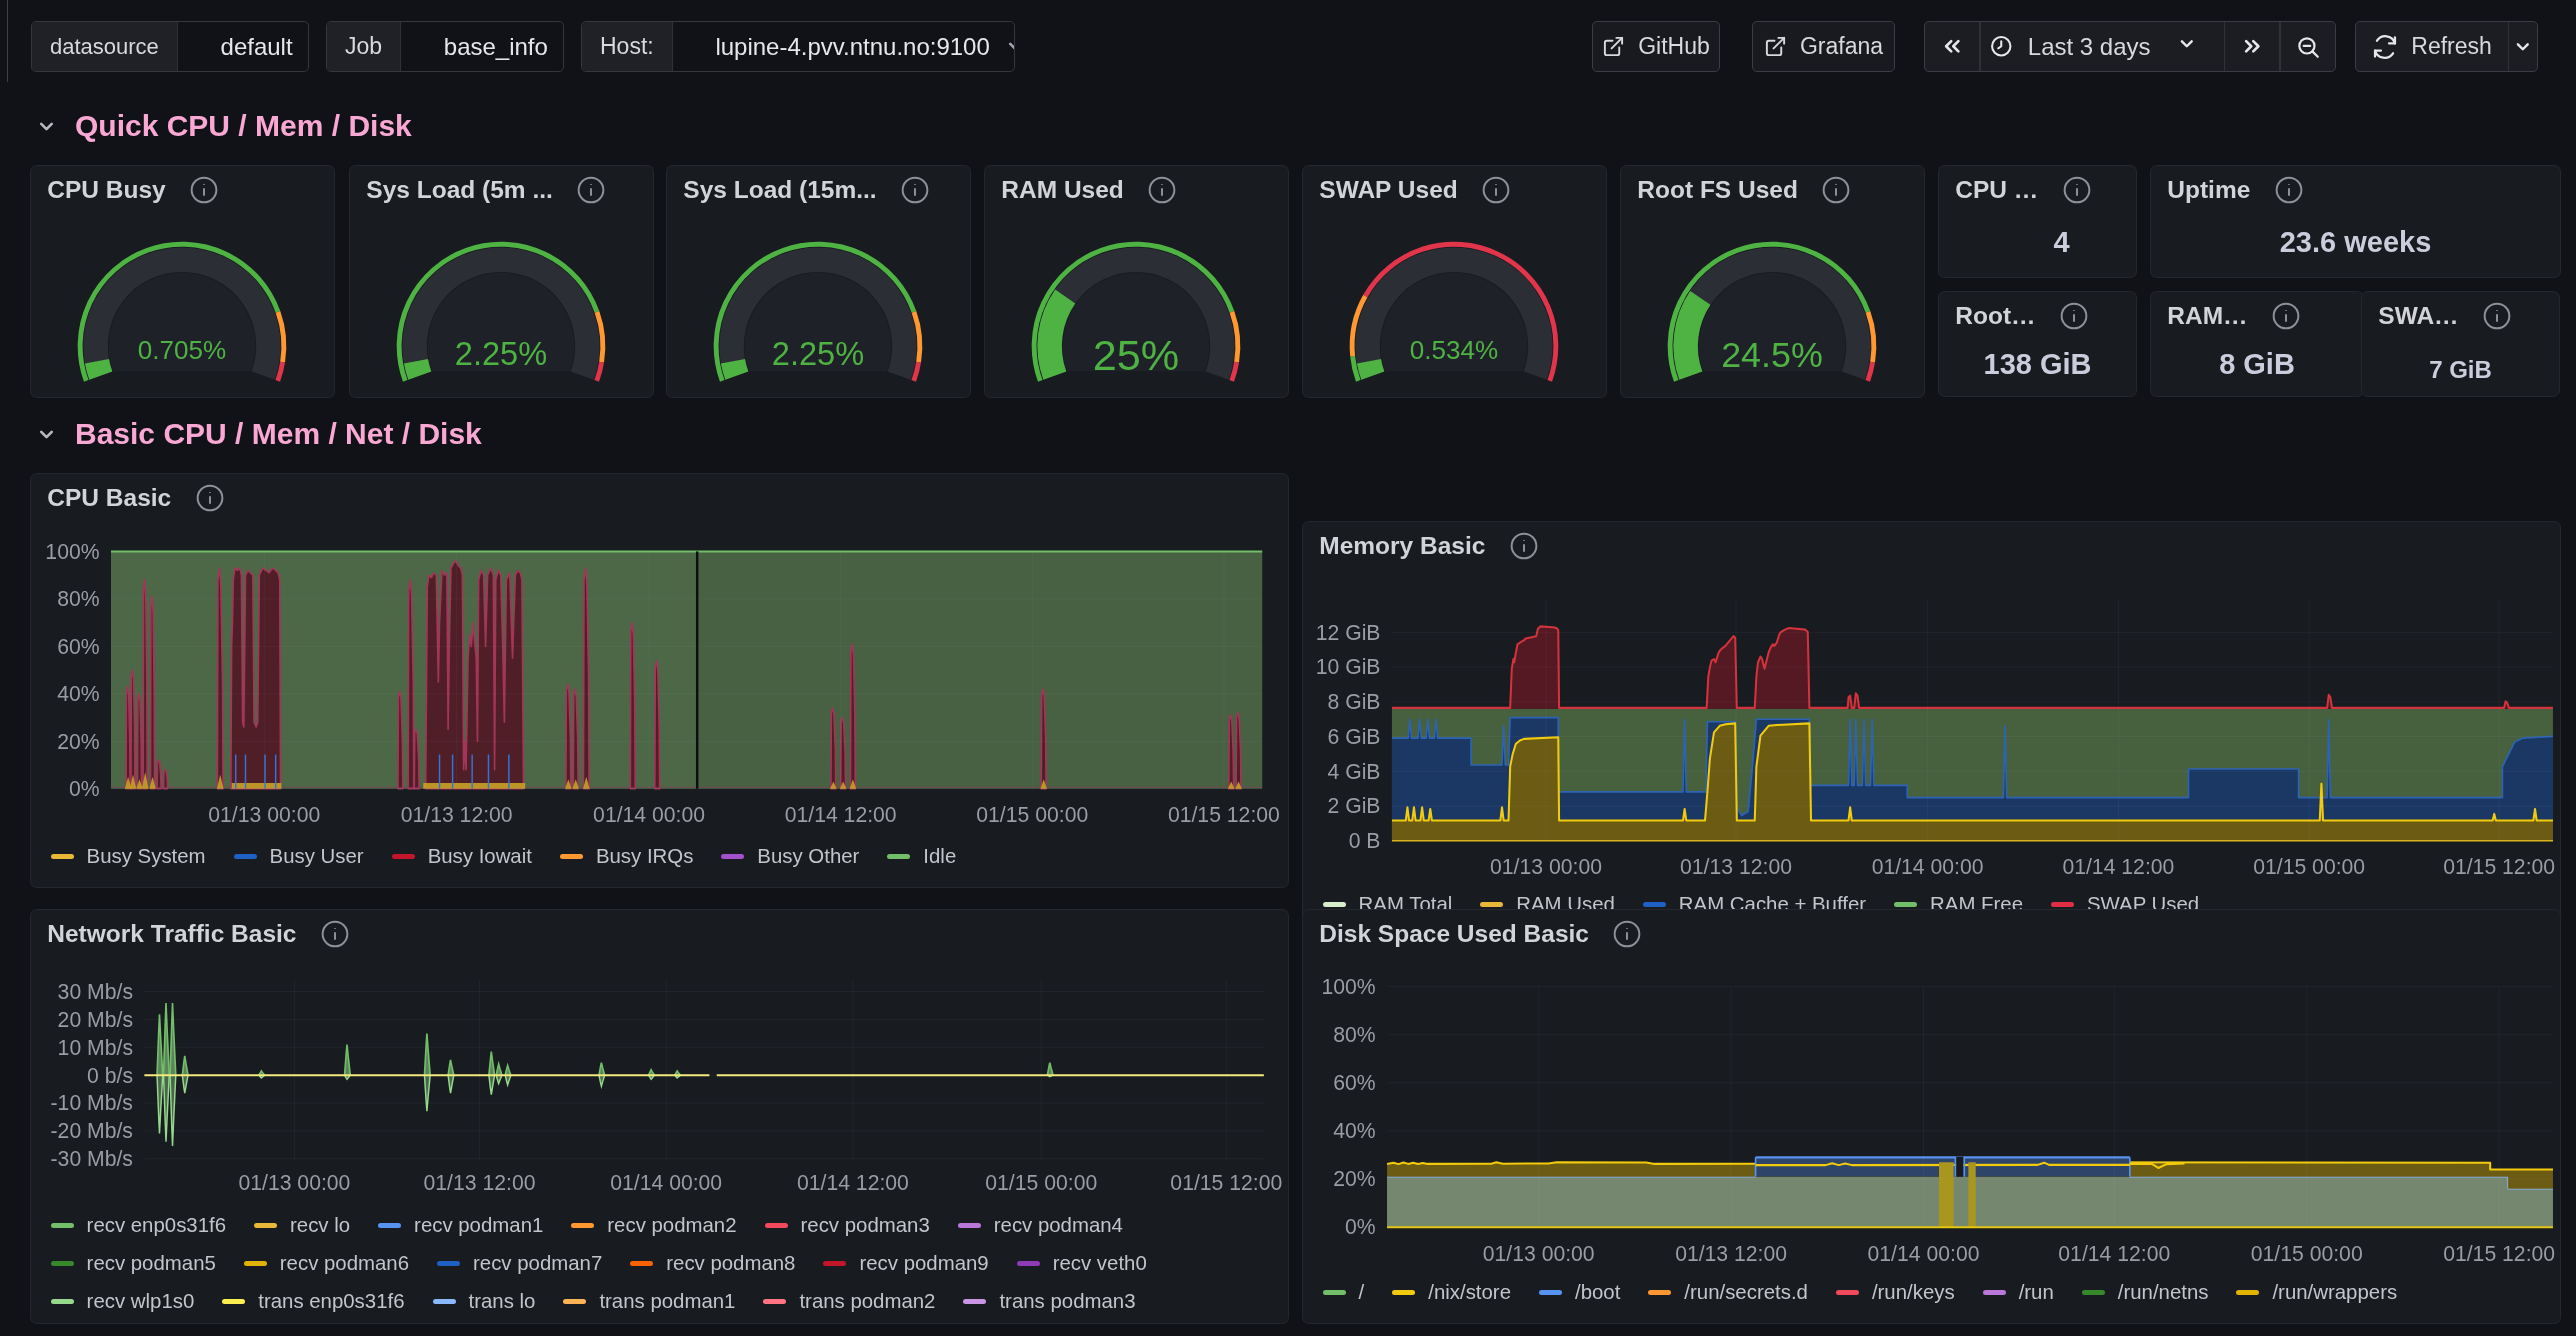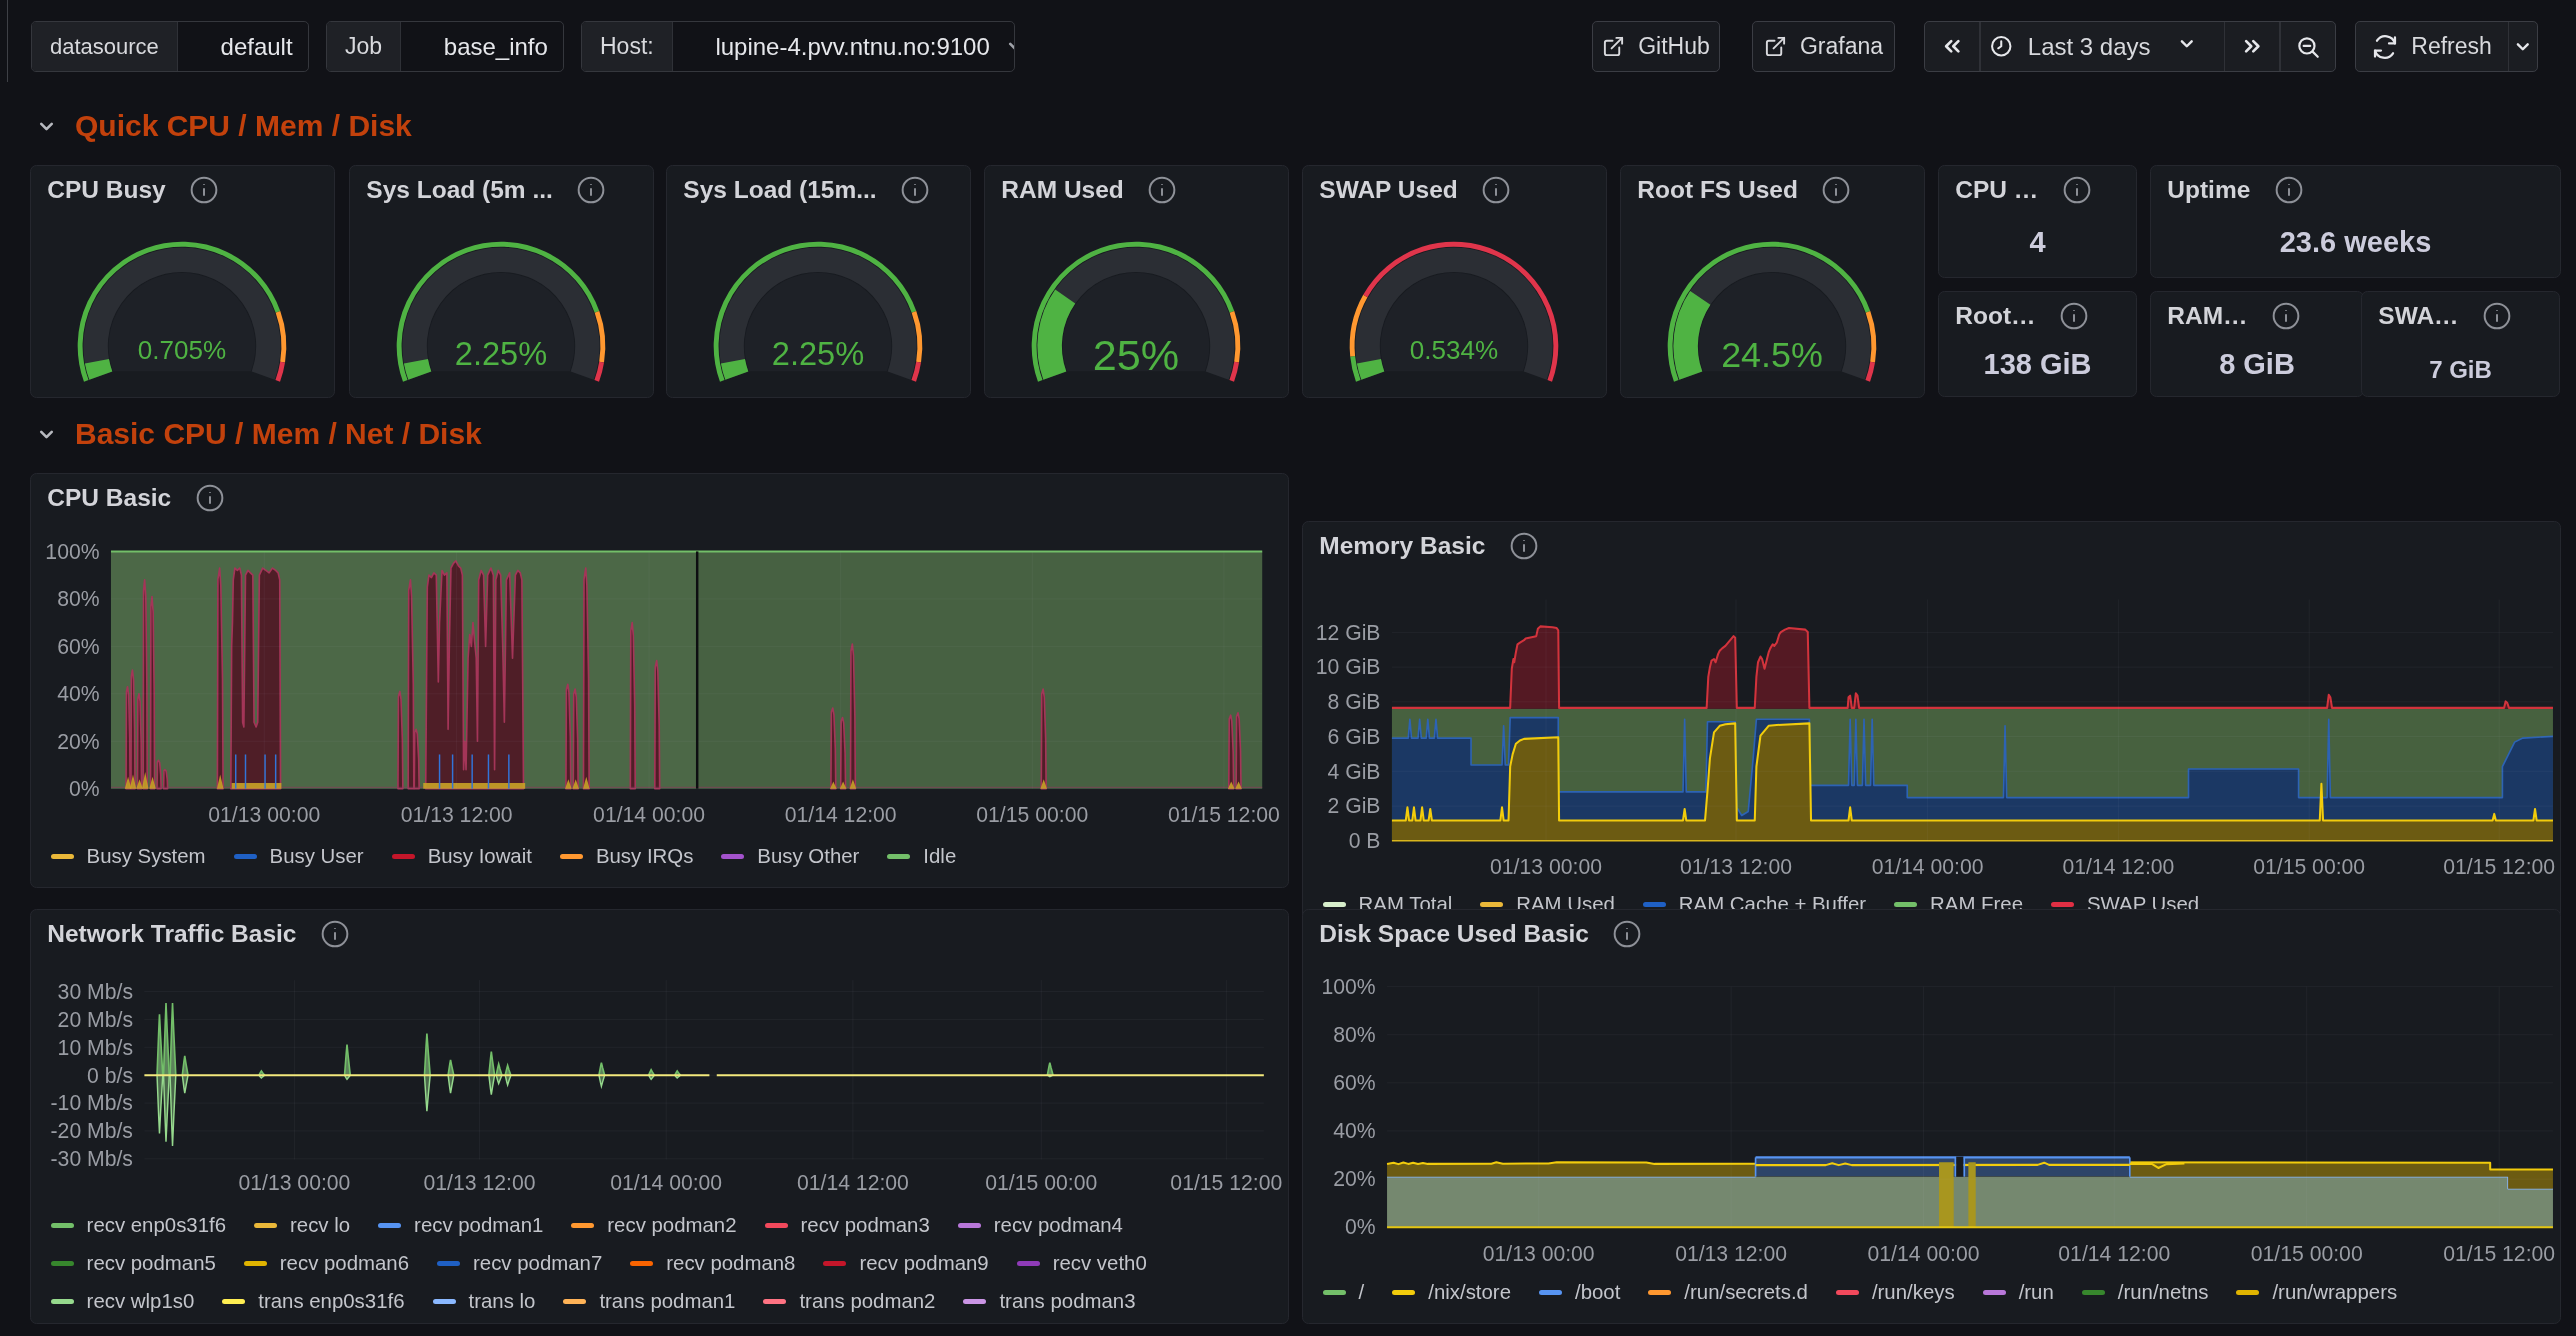--- a/index.html
+++ b/index.html
@@ -1,21 +1,21 @@
 <!DOCTYPE html>
 <html style="font-size:13px"><head><meta charset="utf-8"><style>
 * { margin:0; padding:0; box-sizing:border-box; }
 html,body { width:2576px; height:1337px; background:#111217; overflow:hidden;
   font-family:"Liberation Sans", sans-serif; }
 .abs { position:absolute; }
 .panel { position:absolute; background:#181b20; border:1.6px solid #25272e; border-radius:6.5px; }
 .ptitle { position:absolute; left:16.3px; top:9.8px; display:flex; align-items:center; gap:24.5px;
   font-size:24.5px; font-weight:700; color:#d3d4d9; height:29px; white-space:nowrap; }
 .ptitle svg { flex:none; }
-.sechead { position:absolute; display:flex; align-items:center; gap:18px; color:#c2410c;
+.sechead { position:absolute; display:flex; align-items:center; gap:18px; color:#f9a8d4;
   font-size:30px; font-weight:700; }
 .legend { position:absolute; display:flex; flex-wrap:nowrap; color:#c3c5cb; font-size:20.4px; }
 .legend .item { display:flex; align-items:center; margin-right:28px; white-space:nowrap; }
 .legend .sw { width:23px; height:5.7px; border-radius:3.3px; margin-right:13px; flex:none; }
 .statval { position:absolute; width:100%; text-align:center; color:#ccccdc; font-weight:600; }
 .ctrl { position:absolute; top:21px; height:51px; border:1.6px solid #35373d; border-radius:4.9px;
   display:flex; align-items:stretch; color:#d8d9dd; font-size:23px; overflow:hidden;gap:28px; }
 .ctrl .lab { background:#1f2126; display:flex; align-items:center; padding:0 18px;
   border-right:1.6px solid #2f3137; }
 .ctrl .val { display:flex; align-items:center; padding:0 14.7px; gap:14.7px; font-size:24px; color:#e6e7eb; white-space:nowrap; }
@@ -250,21 +250,21 @@
 <div class="abs" style="left:0;top:0;"><svg width="302" height="229" viewBox="0 0 370 281">
         <path d="M 100.4 251.8 A 90 90 0 1 1 269.6 251.8 Z" fill="#1e2127"></path>
         <path d="M 85.39 257.25 A 106 106 0 1 1 284.61 257.25" stroke="#2b2e34" stroke-width="30" fill="none"></path>
         <path d="M 85.39 257.25 A 106 106 0 0 1 97.02 161.88" stroke="#4fb343" stroke-width="30" fill="none"></path>
         <path d="M 67.54 263.75 A 125 125 0 1 1 302.76 179.07" stroke="#4fb343" stroke-width="6" fill="none"></path>
         <path d="M 302.76 179.07 A 125 125 0 0 1 308.46 240.55" stroke="#ff9830" stroke-width="6" fill="none"></path>
         <path d="M 308.46 240.55 A 125 125 0 0 1 302.46 263.75" stroke="#e0354b" stroke-width="6" fill="none"></path>
         <text x="185.0" y="247" fill="#4fb343" font-size="44" font-weight="500" text-anchor="middle" font-family="Liberation Sans, sans-serif">24.5%</text>
       </svg></div>
 </div>
-<div class="panel" style="left:1938px;top:165px;width:199px;height:113px;">
+<div class="panel" style="left:1938px;top:165px;width:199px;height:113px;padding-left:24px;">
 <div class="ptitle">
       <span>CPU …</span>
       <svg width="28" height="28" viewBox="0 0 34 34">
         <g stroke="#8e9198" stroke-width="2.4" fill="none">
           <circle cx="17" cy="17" r="15"></circle>
           <line x1="17" y1="15" x2="17" y2="24"></line>
           <line x1="17" y1="10" x2="17" y2="11"></line>
         </g>
       </svg>
     </div>

